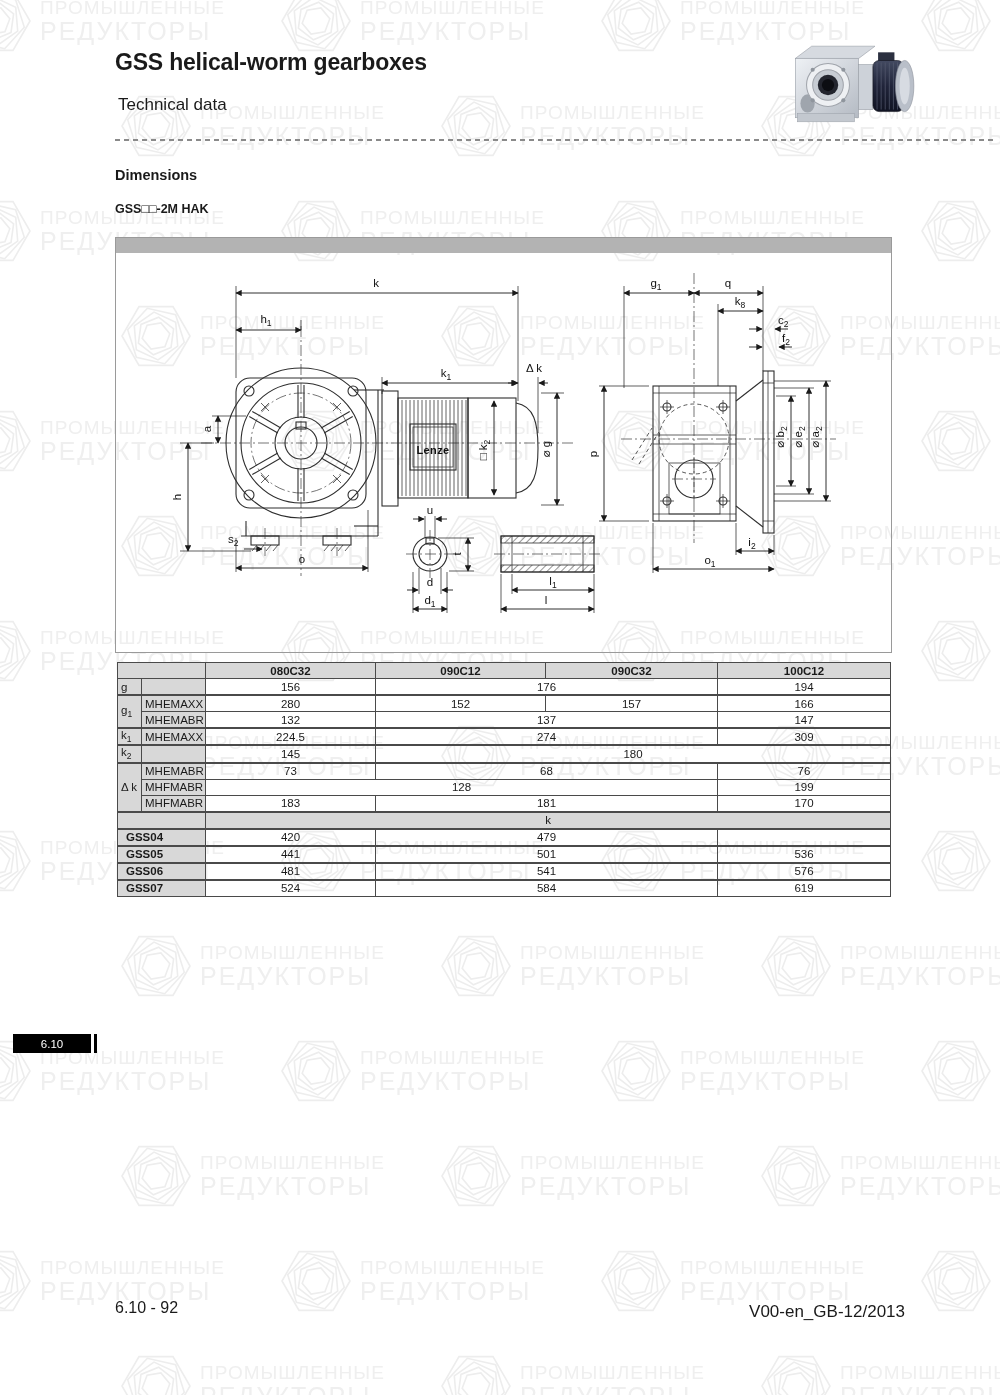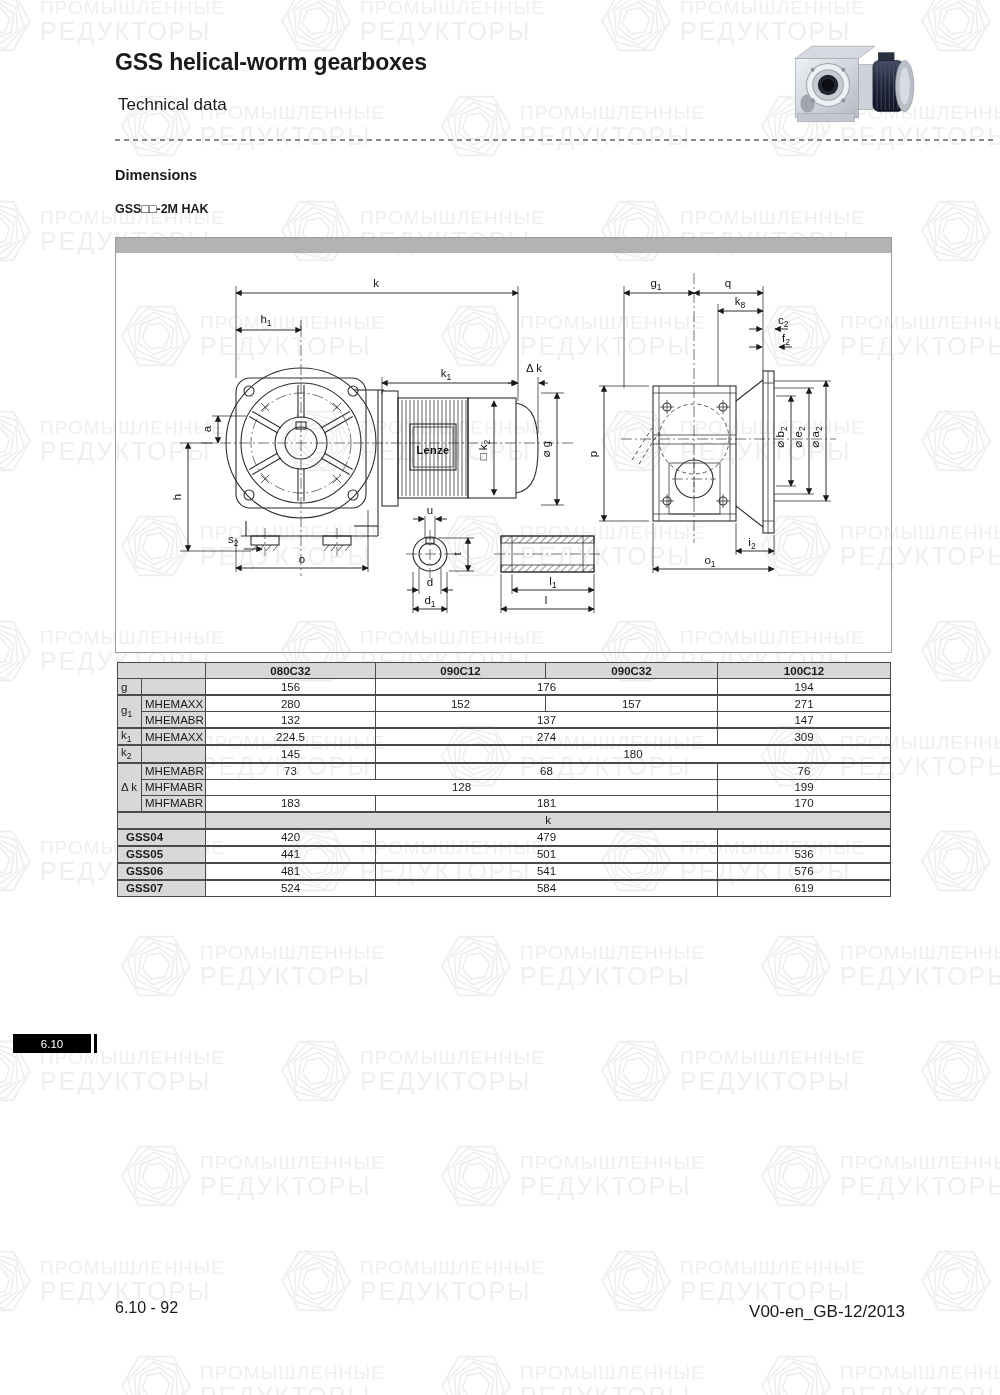--- a/index.html
+++ b/index.html
@@ -960,21 +960,21 @@
         <td>156</td>
         <td colspan="2">176</td>
         <td>194</td>
       </tr>
       <tr class="grp">
         <td class="lab" rowspan="2"><span>g</span><sub>1</sub></td>
         <td class="lab">MHEMAXX</td>
         <td>280</td>
         <td>152</td>
         <td>157</td>
-        <td>271</td>
+        <td>166</td>
       </tr>
       <tr>
         <td class="lab">MHEMABR</td>
         <td>132</td>
         <td colspan="2">137</td>
         <td>147</td>
       </tr>
       <tr class="grp">
         <td class="lab"><span>k</span><sub>1</sub></td>
         <td class="lab">MHEMAXX</td>

